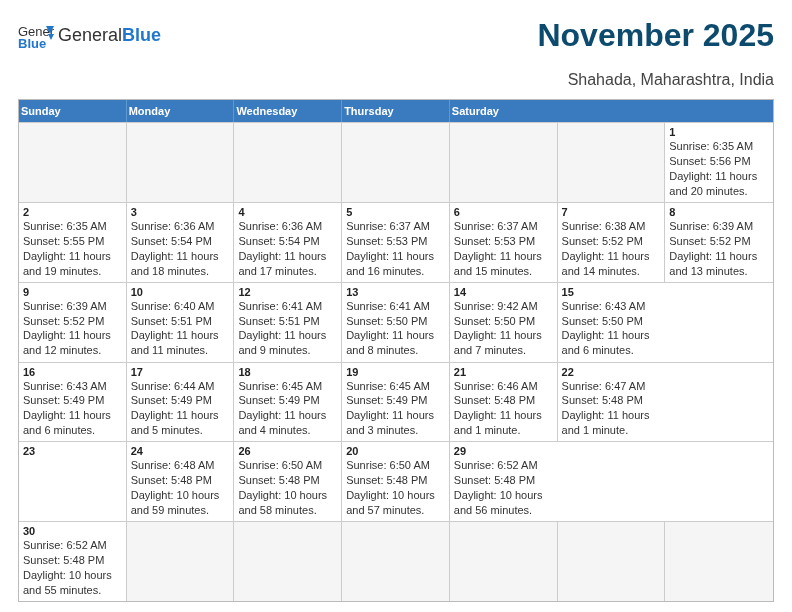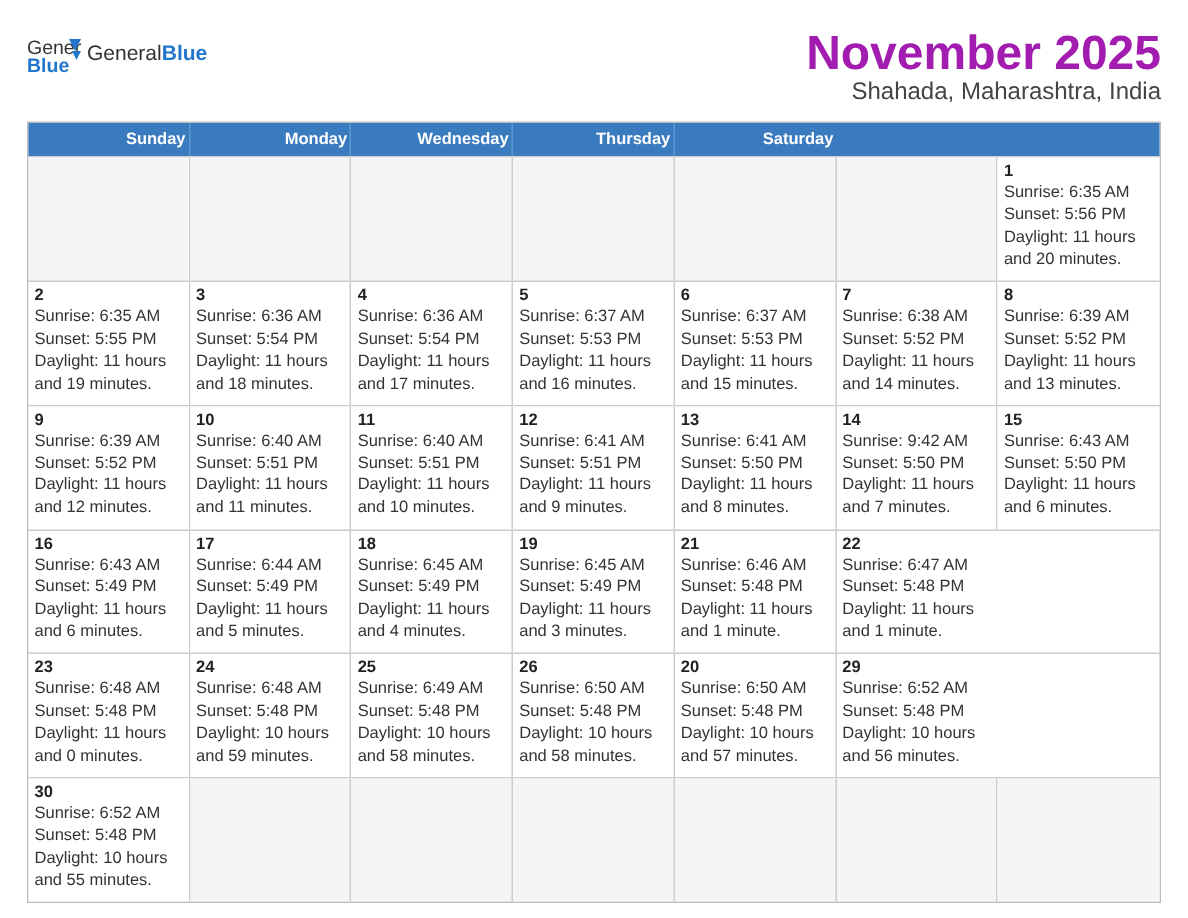--- a/index.html
+++ b/index.html
@@ -32,44 +32,44 @@
     .logo-icon {
       width: 36px;
       height: 28px;
     }
     .title-block {
       text-align: right;
     }
     .month-title {
       font-size: 32px;
       font-weight: bold;
-      color: #a21caf;
+      color: #0c4a6e;
       line-height: 1.1;
     }
     .location-title {
       font-size: 16px;
       color: #444;
-      margin-top: 0;
+      margin-top: 18px;
     }
     .calendar {
       flex: 1;
       display: flex;
       flex-direction: column;
       border: 1px solid #bbb;
     }
     .cal-header-row {
       display: grid;
       grid-template-columns: repeat(7, 1fr);
       background: #3a7abf;
     }
     .cal-header-cell {
       color: #fff;
       font-size: 11px;
       font-weight: bold;
-      text-align: right;
+      text-align: left;
       padding: 5px 2px;
       border-right: 1px solid #5a9ad0;
     }
     .cal-header-cell:last-child { border-right: none; }
     .cal-body {
       flex: 1;
       display: flex;
       flex-direction: column;
     }
     .cal-week {
@@ -108,21 +108,21 @@
 <div class="page">
   <div class="header">
     <div class="logo">
       <svg class="logo-icon" viewBox="0 0 36 28">
         <text x="0" y="14" font-size="13" font-family="Arial" fill="#333" font-weight="normal">General</text>
         <text x="0" y="26" font-size="13" font-family="Arial" fill="#2277cc" font-weight="bold">Blue</text>
         <polygon points="28,4 36,4 32,12" fill="#2277cc"></polygon>
         <polygon points="30,12 36,12 33,18" fill="#2277cc"></polygon>
       </svg>
       <div>
-        <div style="font-size:14px;color:#333;line-height:1.1;"><span style="font-weight:normal;">General</span><span style="font-weight:bold;color:#2277cc;">Blue</span></div>
+        <div style="font-size:18px;color:#333;line-height:1.1;"><span style="font-weight:normal;">General</span><span style="font-weight:bold;color:#2277cc;">Blue</span></div>
       </div>
     </div>
     <div class="title-block">
       <div class="month-title">November 2025</div>
       <div class="location-title">Shahada, Maharashtra, India</div>
     </div>
   </div>
 
   <div class="calendar">
     <div class="cal-header-row" id="cal-header">
@@ -208,27 +208,20 @@
 and 12 minutes.</div>
           </div>
           <div class="cal-cell">
             <div class="day-number">10</div>
             <div class="cell-info">Sunrise: 6:40 AM
 Sunset: 5:51 PM
 Daylight: 11 hours
 and 11 minutes.</div>
           </div>
           <div class="cal-cell">
-            <div class="day-number">11</div>
-            <div class="cell-info">Sunrise: 6:40 AM
-Sunset: 5:51 PM
-Daylight: 11 hours
-and 10 minutes.</div>
-          </div>
-          <div class="cal-cell">
             <div class="day-number">12</div>
             <div class="cell-info">Sunrise: 6:41 AM
 Sunset: 5:51 PM
 Daylight: 11 hours
 and 9 minutes.</div>
           </div>
           <div class="cal-cell">
             <div class="day-number">13</div>
             <div class="cell-info">Sunrise: 6:41 AM
 Sunset: 5:50 PM
@@ -290,38 +283,27 @@
             <div class="day-number">22</div>
             <div class="cell-info">Sunrise: 6:47 AM
 Sunset: 5:48 PM
 Daylight: 11 hours
 and 1 minute.</div>
           </div>
         </div>
         <div class="cal-week">
           <div class="cal-cell">
             <div class="day-number">23</div>
-            <div class="cell-info">Sunrise: 6:48 AM
-Sunset: 5:48 PM
-Daylight: 11 hours
-and 0 minutes.</div>
           </div>
           <div class="cal-cell">
             <div class="day-number">24</div>
             <div class="cell-info">Sunrise: 6:48 AM
 Sunset: 5:48 PM
 Daylight: 10 hours
 and 59 minutes.</div>
-          </div>
-          <div class="cal-cell">
-            <div class="day-number">25</div>
-            <div class="cell-info">Sunrise: 6:49 AM
-Sunset: 5:48 PM
-Daylight: 10 hours
-and 58 minutes.</div>
           </div>
           <div class="cal-cell">
             <div class="day-number">26</div>
             <div class="cell-info">Sunrise: 6:50 AM
 Sunset: 5:48 PM
 Daylight: 10 hours
 and 58 minutes.</div>
           </div>
           <div class="cal-cell">
             <div class="day-number">20</div>

